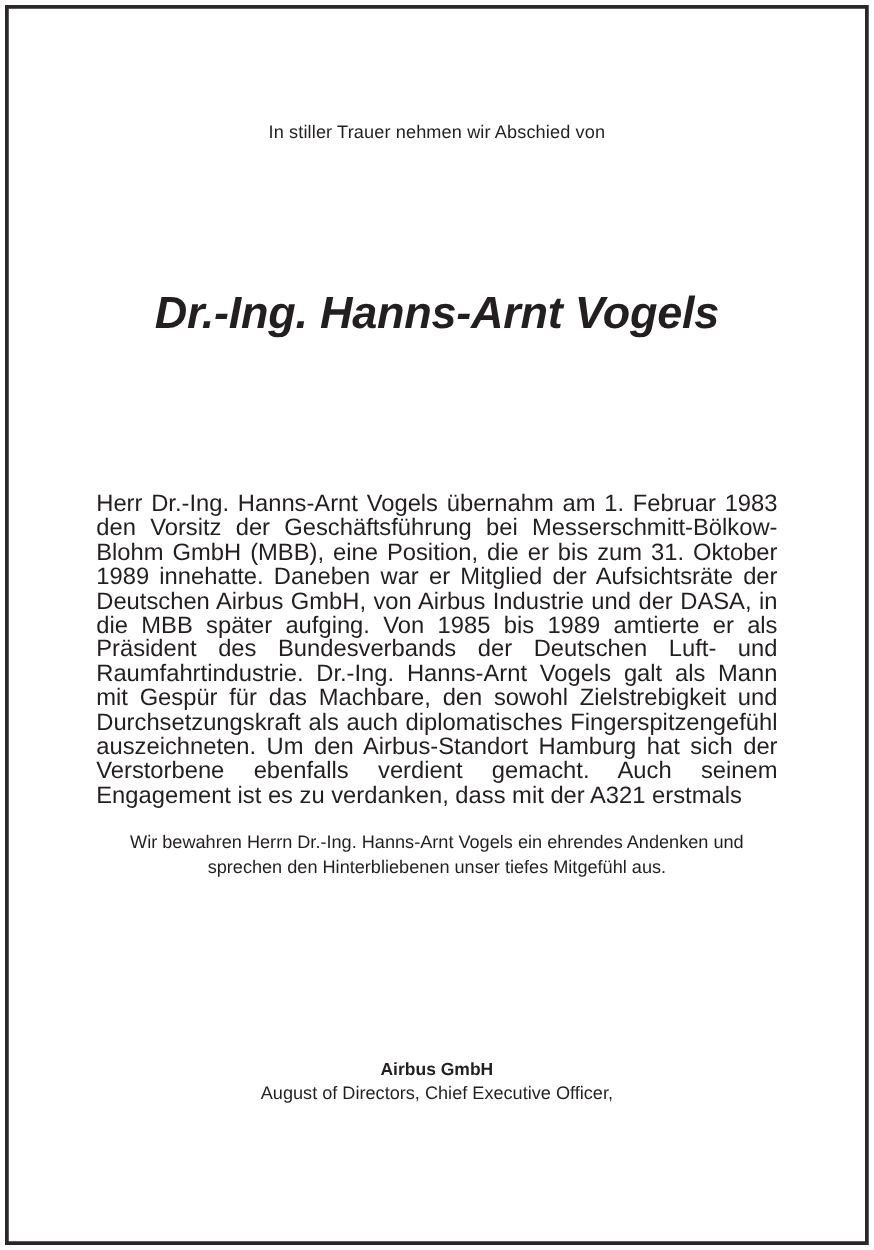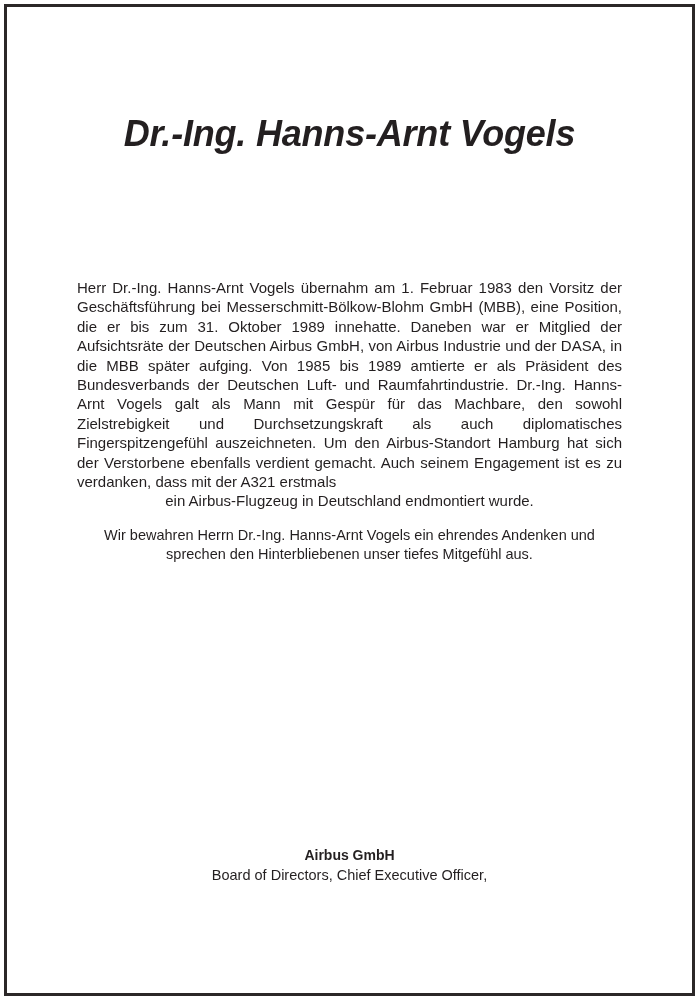--- a/index.html
+++ b/index.html
@@ -74,21 +74,21 @@
   .dates .date-death { white-space: nowrap; margin-left: 36px; }
   .dates .sym { margin-right: 4px; }
 
   .body-block {
     margin-top: 122px;
   }
 
   .para-justified {
     text-align: justify;
     text-justify: inter-word;
-    font-size: 15px;
+    font-size: 19px;
     line-height: 19.4px;
     color: #231f20;
     hyphens: manual;
   }
   
   .para-justified .final-line {
     display: block;
     text-align: center;
   }
 
@@ -119,34 +119,34 @@
 </style>
 </head>
 <body>
 
 <div class="page">
 
   <div class="frame"></div>
 
   <div class="content">
 
+    <div class="intro">In stiller Trauer nehmen wir Abschied von</div>
 
     <h1 class="name">Dr.-Ing. Hanns-Arnt Vogels</h1>
 
 
     <div class="body-block">
 
       <p class="para-justified"><span>Herr Dr.-Ing. Hanns-Arnt Vogels übernahm am 1. Februar 1983 den Vorsitz der Geschäftsführung bei Messerschmitt-Bölkow-Blohm GmbH (MBB), eine Position, die er bis zum 31. Oktober 1989 innehatte. Daneben war er Mitglied der Aufsichtsräte der Deutschen Airbus GmbH, von Airbus Industrie und der DASA, in die MBB später aufging. Von 1985 bis 1989 amtierte er als Präsident des Bundesverbands der Deutschen Luft- und Raumfahrtindustrie. Dr.-Ing. Hanns-Arnt Vogels galt als Mann mit Gespür für das Machbare, den sowohl Zielstrebigkeit und Durchsetzungskraft als auch diplomatisches Fingerspitzengefühl auszeichneten. Um den Airbus-Standort Hamburg hat sich der Verstorbene ebenfalls verdient gemacht. Auch seinem Engagement ist es zu verdanken, dass mit der A321 erstmals</span>
-        <span class="final-line">ein Airbus-Flugzeug in Deutschland endmontiert wurde.</span>
       </p>
 
       <p class="para-centered">Wir bewahren Herrn Dr.-Ing. Hanns-Arnt Vogels ein ehrendes Andenken und sprechen den Hinterbliebenen unser tiefes Mitgefühl aus.</p>
 
     </div>
 
   </div>
 
   <div class="signature">
     <div class="sig-org">Airbus GmbH</div>
-    <div class="sig-line">Board of Directors, Chief Executive Officer,</div>
+    <div class="sig-line">August of Directors, Chief Executive Officer,</div>
   </div>
 
 </div>
 
 </body></html>

